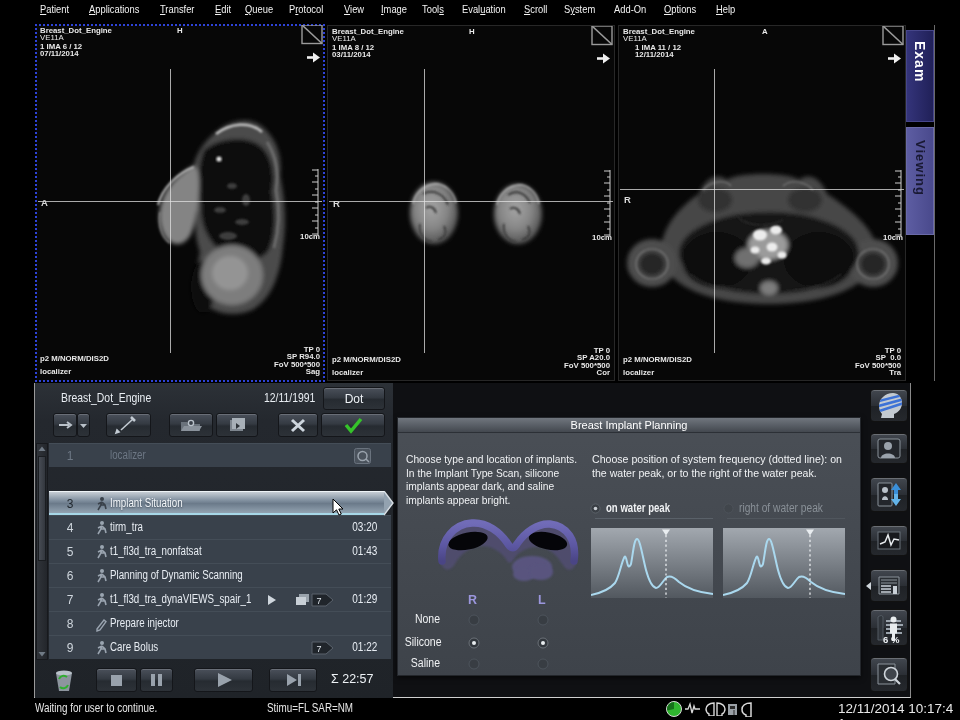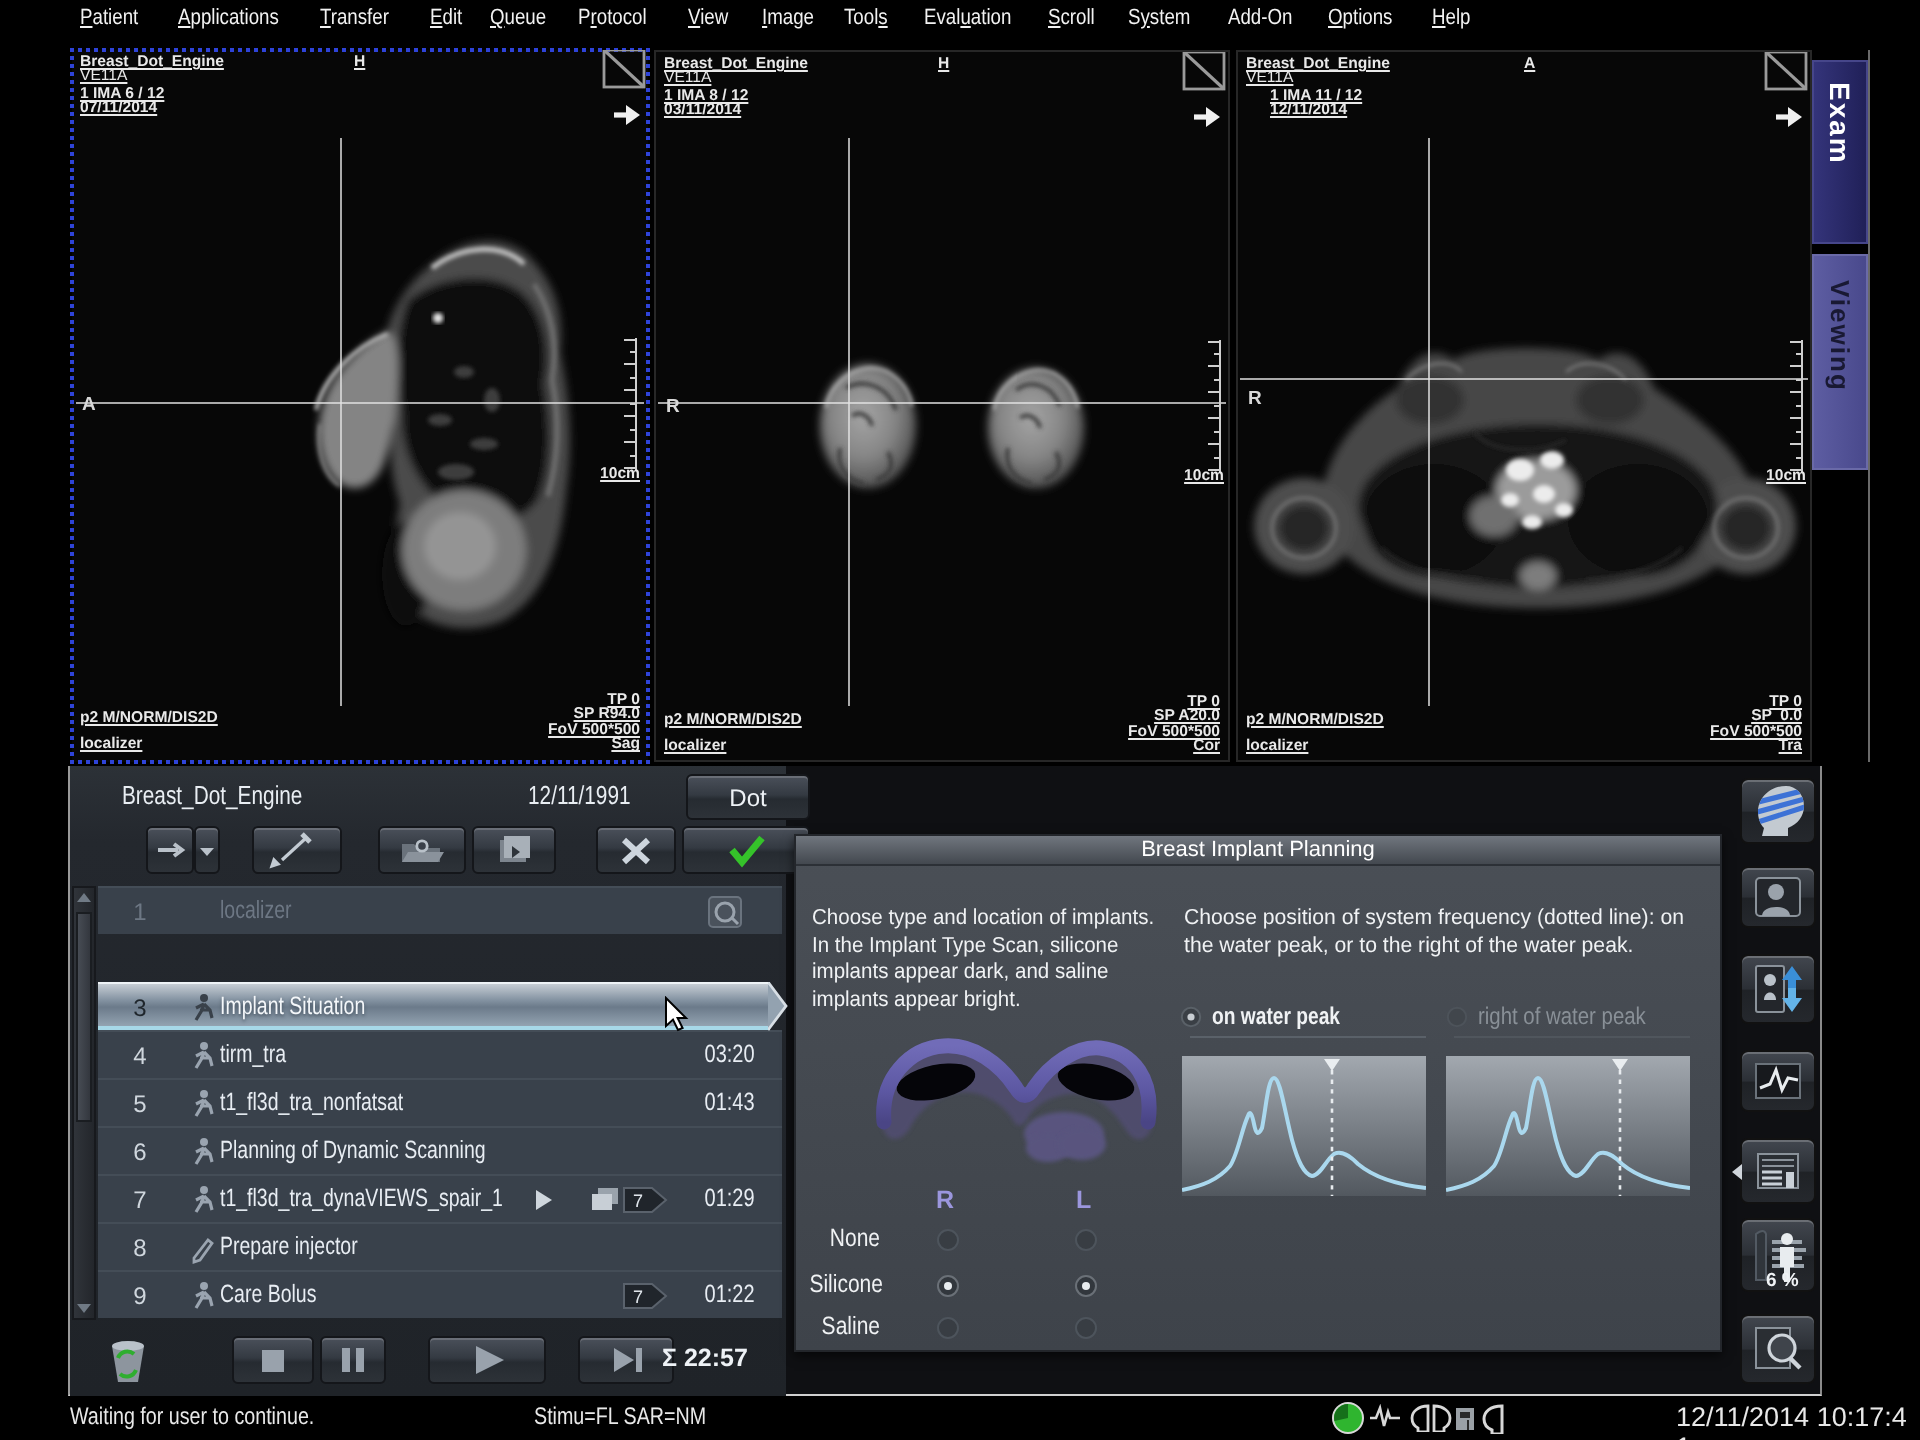--- a/index.html
+++ b/index.html
@@ -8,35 +8,35 @@
 .abs { position:absolute; }
 
 
 #menubar { position:absolute; left:0; top:0; width:960px; height:20px; background:#000; }
 #menubar span { position:absolute; top:3px; color:#f2f2f2; font-size:11px; white-space:pre; transform:scaleX(0.85); transform-origin:left center; }
 #menubar u { text-decoration:underline; }
 
 
 .panel { position:absolute; top:25px; height:356px; background:#070707; border:1px solid #272727; }
 .panel.sel { border:none; outline:2px dotted #2e43d8; outline-offset:-1px; }
-.ptxt { position:absolute; color:#e9e9e9; font-size:7.8px; font-weight:bold; line-height:7.4px; white-space:pre;text-decoration:underline; }
+.ptxt { position:absolute; color:#e9e9e9; font-size:7.8px; font-weight:bold; line-height:7.4px; white-space:pre; }
 .ptxt b { font-weight:bold; }
 .xline { position:absolute; background:rgba(225,225,225,0.75); }
 .orient { position:absolute; color:#d8d8d8; font-size:9.5px; font-weight:bold; }
 
 
 .tab { position:absolute; left:906px; width:28px; text-align:center; }
 .tabtxt { writing-mode:vertical-rl; font-weight:bold; letter-spacing:1px; }
 
 
 #lower { position:absolute; left:34px; top:383px; width:877px; height:315px;
   background:#0f1013; border-left:1px solid #9a9a9a; border-bottom:1px solid #d0d0d0; border-right:1px solid #8a8a8a; }
 .btn { position:absolute; border:1px solid #14161a; border-radius:3px;
   background:linear-gradient(#4a505a 0%, #343a42 45%, #262b31 55%, #2d3238 100%);
-  box-shadow:inset 0 1px 0 rgba(255,255,255,0.18);margin-left:20px; }
+  box-shadow:inset 0 1px 0 rgba(255,255,255,0.18); }
 .listrow { position:absolute; left:14px; width:342px; height:24px; background:#39414b;
   border-top:1px solid #444d57; color:#e8edf3; font-size:12px; }
 .rownum { position:absolute; left:13px; top:5px; width:16px; text-align:center; color:#cfd6dd; }
 .rowname { position:absolute; left:61px; top:4px; font-size:12.5px; transform:scaleX(0.78); transform-origin:left center; white-space:pre; }
 .rowtime { position:absolute; right:14px; top:4px; font-size:12.5px; transform:scaleX(0.8); transform-origin:right center; }
 
 
 #dialog { position:absolute; left:362px; top:34px; width:464px; height:259px;
   background:linear-gradient(#4a4f56, #3e434a); border:1px solid #23262b; box-shadow:0 2px 5px rgba(0,0,0,0.6); }
 #dlgtitle { position:absolute; left:0; top:0; width:100%; height:15px;
@@ -487,21 +487,21 @@
     <svg width="57" height="22">
         <path d="M23,4 L37,11 L23,18 Z" fill="#99a2ac"></path>
       </svg>
   </div>
   <div class="btn" style="left:234px; top:285px; width:48px; height:24px;">
     <svg width="46" height="22">
         <path d="M17,5 L27,11 L17,17 Z" fill="#99a2ac"></path>
         <rect x="28" y="5" width="3" height="12" fill="#99a2ac"></rect>
       </svg>
   </div>
-  <span class="abs" style="left:296px; top:289px; color:#eef2f6; font-size:12.5px;font-weight:bold;">Σ 22:57</span>
+  <span class="abs" style="left:296px; top:289px; color:#eef2f6; font-size:12.5px;">Σ 22:57</span>
 
   <div id="dialog">
     <div id="dlgtitle">Breast Implant Planning</div>
     <div class="dtext" style="left:8px; top:35px; width:230px; transform:scaleX(0.95); transform-origin:left top;">Choose type and location of implants.<br>In the Implant Type Scan, silicone<br>implants appear dark, and saline<br>implants appear bright.</div>
     <div class="dtext" style="left:194px; top:35px; width:280px; transform:scaleX(0.98); transform-origin:left top;">Choose position of system frequency (dotted line): on<br>the water peak, or to the right of the water peak.</div>
 
     <svg width="11" height="11" style="position:absolute; left:192px; top:85px;">
       <circle cx="5.5" cy="5.5" r="4.6" fill="#3a3f45" stroke="#5a6168"></circle>
         <circle cx="5.5" cy="5.5" r="1.8" fill="#c8cdd2"></circle>
     </svg>

